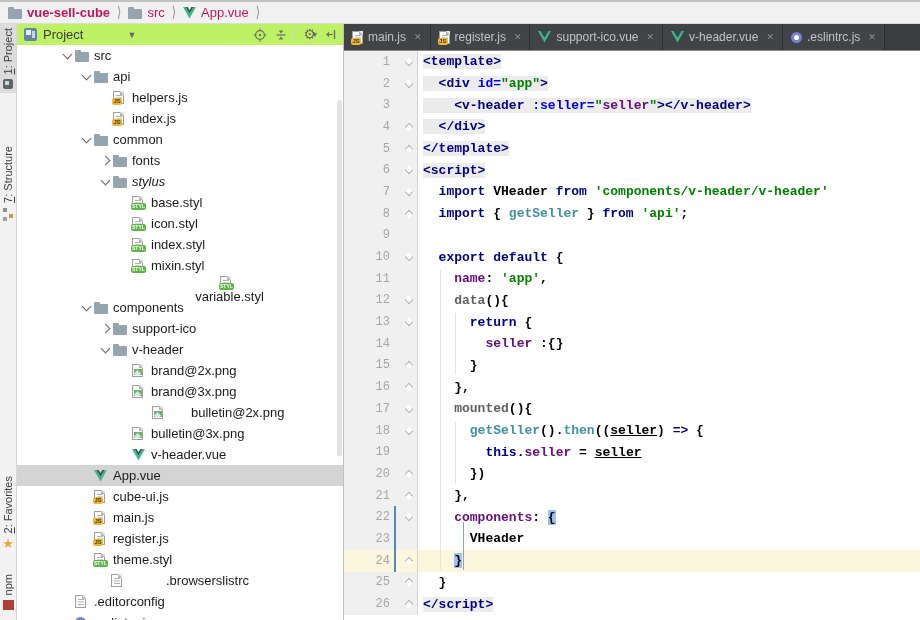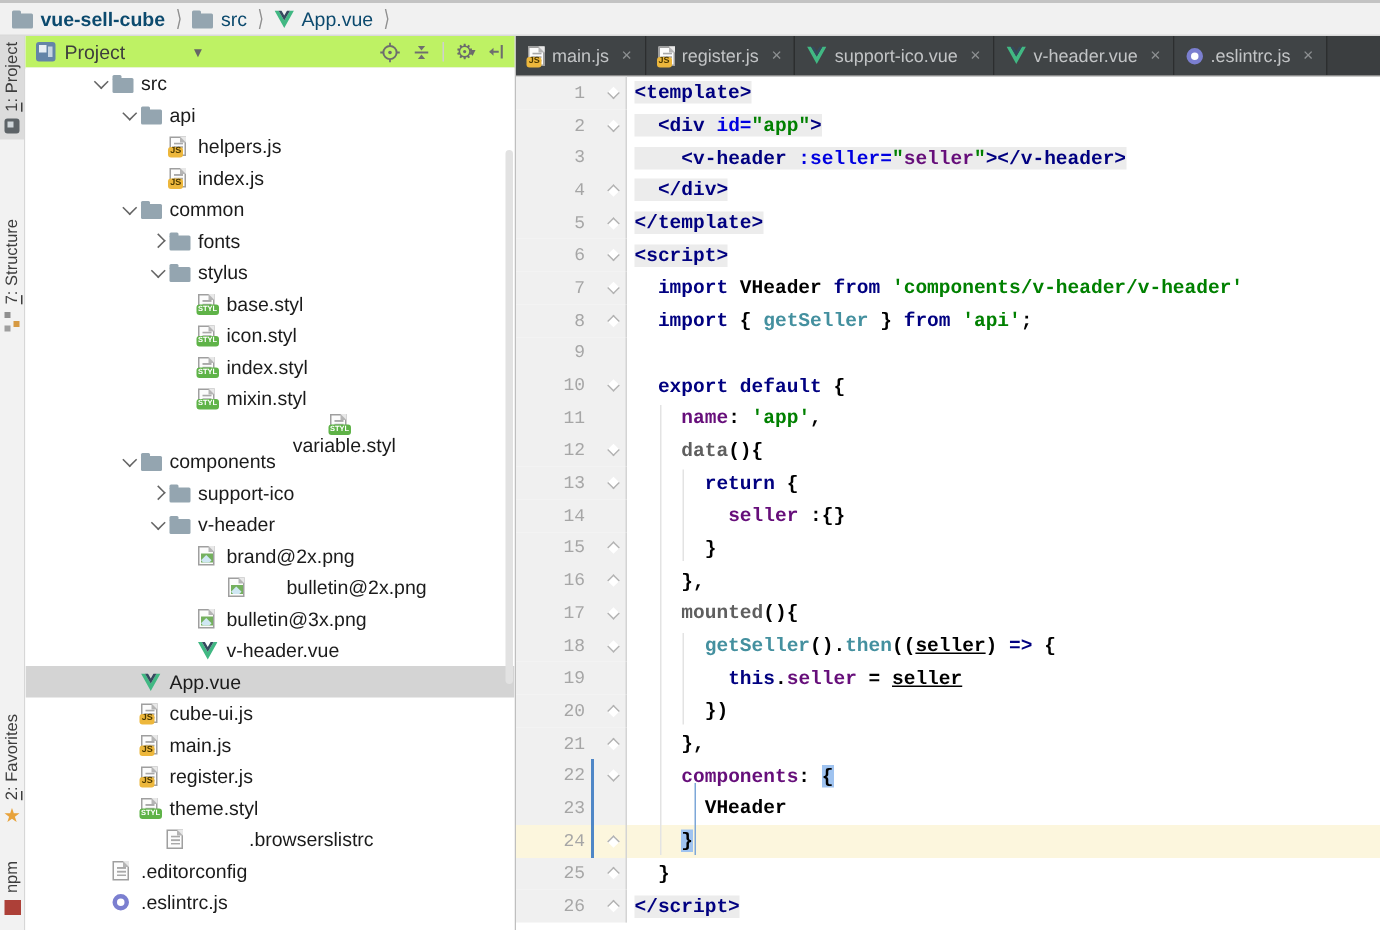--- a/index.html
+++ b/index.html
@@ -3,21 +3,21 @@
 <meta charset="utf-8">
 <style>
   html,body{margin:0;padding:0;background:#ffffff;}
   body{width:920px;height:620px;overflow:hidden;position:relative;
        font-family:"Liberation Sans",sans-serif;-webkit-font-smoothing:antialiased;}
 
   
   #topbar{position:absolute;left:0;top:0;width:920px;height:24px;box-sizing:border-box;
     background:#f1f1f1;border-top:2px solid #c3c3c3;border-bottom:1px solid #dadada;
     display:flex;align-items:center;padding-left:8px;}
-  .crumb{display:inline-flex;align-items:center;gap:5px;font-size:13px;color:#0c4a6e;}
+  .crumb{display:inline-flex;align-items:center;gap:5px;font-size:13px;color:#be185d;}
   .crumb .bold{font-weight:bold;}
   .bsep{color:#8f8f8f;font-size:11px;margin:0 7px;transform:scaleY(1.35);display:inline-block;}
 
   
   #leftbar{position:absolute;left:0;top:24px;width:17px;height:596px;background:#f2f2f2;
     border-right:1px solid #d7d7d7;box-sizing:border-box;}
   .vtab{position:absolute;left:0;width:16px;display:flex;flex-direction:column;align-items:center;gap:5px;padding:4px 0;}
   .vtab.active{background:#dcdcdc;}
   .vlabel{writing-mode:vertical-rl;transform:rotate(180deg);font-size:11px;color:#3d3d3d;white-space:nowrap;line-height:16px;}
   .proj-ico{width:10px;height:10px;background:#5d6367;border-radius:2px;position:relative;}
@@ -248,134 +248,145 @@
         <span class="chevslot">
           <span class="tchev right"></span>
         </span>
         <span class="ticon">
           <span class="icon">
             <span class="folder-shape"></span>
           </span>
         </span>
         <span class="tlabel">fonts</span>
       </div>
+      <div class="trow" style="padding-left: 80px; font-style: italic;">
+        <span class="chevslot">
+          <span class="tchev down"></span>
+        </span>
+        <span class="ticon">
+          <span class="icon">
+            <span class="folder-shape"></span>
+          </span>
+        </span>
+        <span class="tlabel">stylus</span>
+      </div>
+      <div class="trow" style="padding-left: 99px;">
+        <span class="chevslot"></span>
+        <span class="ticon">
+          <span class="icon">
+            <span class="page">
+              <span class="lines"></span>
+              <span class="badge styl">STYL</span>
+            </span>
+          </span>
+        </span>
+        <span class="tlabel">base.styl</span>
+      </div>
+      <div class="trow" style="padding-left: 99px;">
+        <span class="chevslot"></span>
+        <span class="ticon">
+          <span class="icon">
+            <span class="page">
+              <span class="lines"></span>
+              <span class="badge styl">STYL</span>
+            </span>
+          </span>
+        </span>
+        <span class="tlabel">icon.styl</span>
+      </div>
+      <div class="trow" style="padding-left: 99px;">
+        <span class="chevslot"></span>
+        <span class="ticon">
+          <span class="icon">
+            <span class="page">
+              <span class="lines"></span>
+              <span class="badge styl">STYL</span>
+            </span>
+          </span>
+        </span>
+        <span class="tlabel">index.styl</span>
+      </div>
+      <div class="trow" style="padding-left: 99px;">
+        <span class="chevslot"></span>
+        <span class="ticon">
+          <span class="icon">
+            <span class="page">
+              <span class="lines"></span>
+              <span class="badge styl">STYL</span>
+            </span>
+          </span>
+        </span>
+        <span class="tlabel">mixin.styl</span>
+      </div>
+      <div class="trow" style="padding-left: 99px; flex-direction: column;">
+        <span class="chevslot"></span>
+        <span class="ticon">
+          <span class="icon">
+            <span class="page">
+              <span class="lines"></span>
+              <span class="badge styl">STYL</span>
+            </span>
+          </span>
+        </span>
+        <span class="tlabel">variable.styl</span>
+      </div>
+      <div class="trow" style="padding-left: 61px;">
+        <span class="chevslot">
+          <span class="tchev down"></span>
+        </span>
+        <span class="ticon">
+          <span class="icon">
+            <span class="folder-shape"></span>
+          </span>
+        </span>
+        <span class="tlabel">components</span>
+      </div>
+      <div class="trow" style="padding-left: 80px;">
+        <span class="chevslot">
+          <span class="tchev right"></span>
+        </span>
+        <span class="ticon">
+          <span class="icon">
+            <span class="folder-shape"></span>
+          </span>
+        </span>
+        <span class="tlabel">support-ico</span>
+      </div>
       <div class="trow" style="padding-left: 80px;">
         <span class="chevslot">
           <span class="tchev down"></span>
         </span>
         <span class="ticon">
           <span class="icon">
             <span class="folder-shape"></span>
           </span>
         </span>
-        <span class="tlabel">stylus</span>
+        <span class="tlabel">v-header</span>
       </div>
       <div class="trow" style="padding-left: 99px;">
         <span class="chevslot"></span>
         <span class="ticon">
           <span class="icon">
             <span class="page">
-              <span class="lines"></span>
-              <span class="badge styl">STYL</span>
-            </span>
-          </span>
-        </span>
-        <span class="tlabel">base.styl</span>
+              <span class="thumb"></span>
+            </span>
+          </span>
+        </span>
+        <span class="tlabel">brand@2x.png</span>
       </div>
       <div class="trow" style="padding-left: 99px;">
         <span class="chevslot"></span>
         <span class="ticon">
           <span class="icon">
             <span class="page">
-              <span class="lines"></span>
-              <span class="badge styl">STYL</span>
-            </span>
-          </span>
-        </span>
-        <span class="tlabel">icon.styl</span>
-      </div>
-      <div class="trow" style="padding-left: 99px;">
-        <span class="chevslot"></span>
-        <span class="ticon">
-          <span class="icon">
-            <span class="page">
-              <span class="lines"></span>
-              <span class="badge styl">STYL</span>
-            </span>
-          </span>
-        </span>
-        <span class="tlabel">index.styl</span>
-      </div>
-      <div class="trow" style="padding-left: 99px;">
-        <span class="chevslot"></span>
-        <span class="ticon">
-          <span class="icon">
-            <span class="page">
-              <span class="lines"></span>
-              <span class="badge styl">STYL</span>
-            </span>
-          </span>
-        </span>
-        <span class="tlabel">mixin.styl</span>
-      </div>
-      <div class="trow" style="padding-left: 99px; flex-direction: column;">
-        <span class="chevslot"></span>
-        <span class="ticon">
-          <span class="icon">
-            <span class="page">
-              <span class="lines"></span>
-              <span class="badge styl">STYL</span>
-            </span>
-          </span>
-        </span>
-        <span class="tlabel">variable.styl</span>
-      </div>
-      <div class="trow" style="padding-left: 61px;">
-        <span class="chevslot">
-          <span class="tchev down"></span>
-        </span>
-        <span class="ticon">
-          <span class="icon">
-            <span class="folder-shape"></span>
-          </span>
-        </span>
-        <span class="tlabel">components</span>
-      </div>
-      <div class="trow" style="padding-left: 80px;">
-        <span class="chevslot">
-          <span class="tchev right"></span>
-        </span>
-        <span class="ticon">
-          <span class="icon">
-            <span class="folder-shape"></span>
-          </span>
-        </span>
-        <span class="tlabel">support-ico</span>
-      </div>
-      <div class="trow" style="padding-left: 80px;">
-        <span class="chevslot">
-          <span class="tchev down"></span>
-        </span>
-        <span class="ticon">
-          <span class="icon">
-            <span class="folder-shape"></span>
-          </span>
-        </span>
-        <span class="tlabel">v-header</span>
-      </div>
-      <div class="trow" style="padding-left: 99px;">
-        <span class="chevslot"></span>
-        <span class="ticon">
-          <span class="icon">
-            <span class="page">
               <span class="thumb"></span>
             </span>
           </span>
         </span>
-        <span class="tlabel">brand@2x.png</span>
+        <span class="tlabel">brand@3x.png</span>
       </div>
       <div class="trow" style="padding-left: 99px; gap: 20px;">
         <span class="chevslot"></span>
         <span class="ticon">
           <span class="icon">
             <span class="page">
               <span class="thumb"></span>
             </span>
           </span>
         </span>

